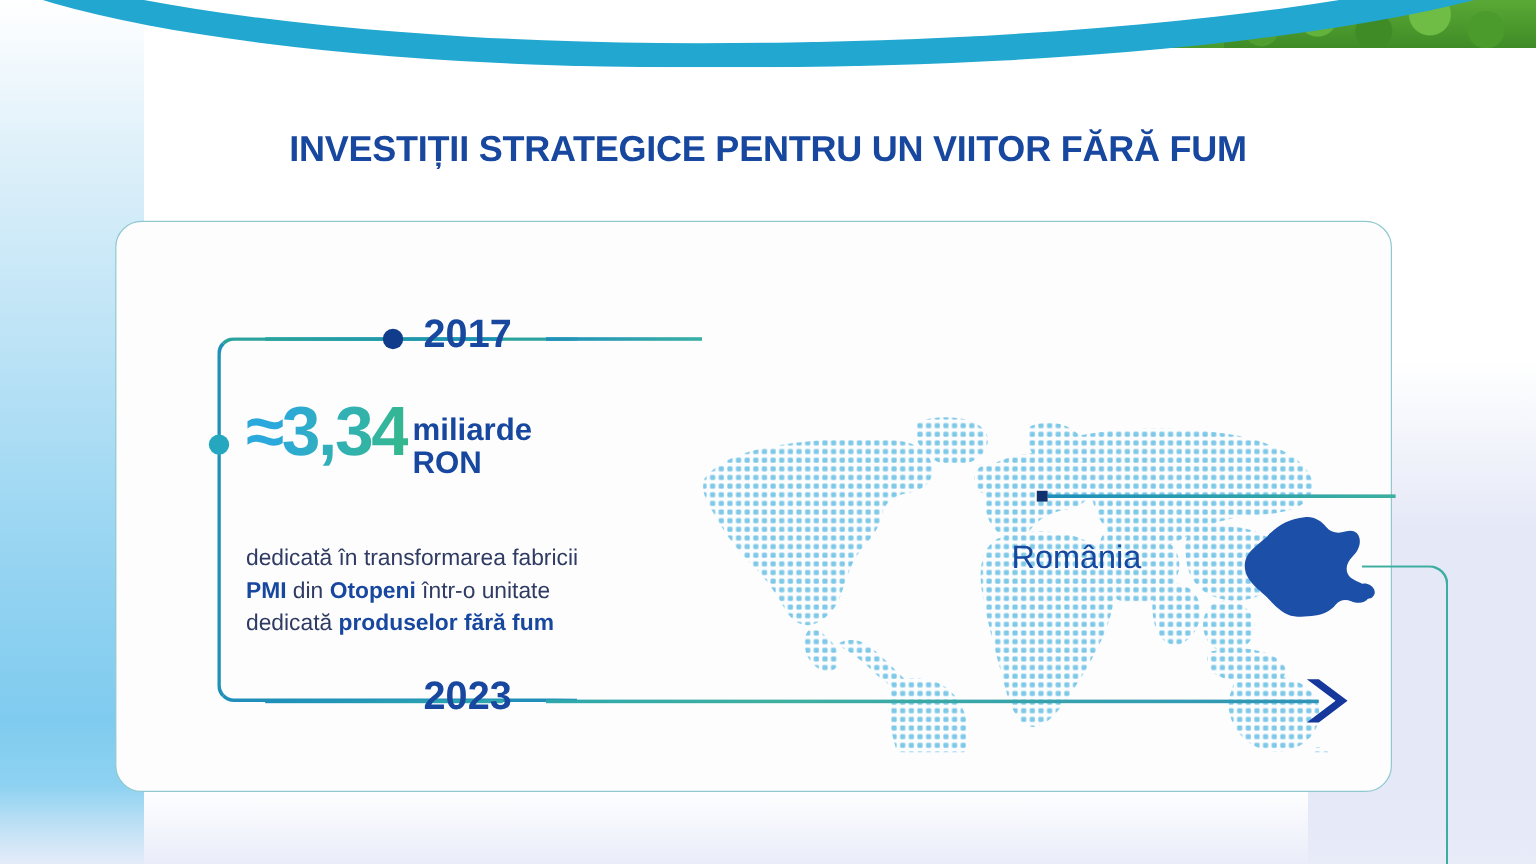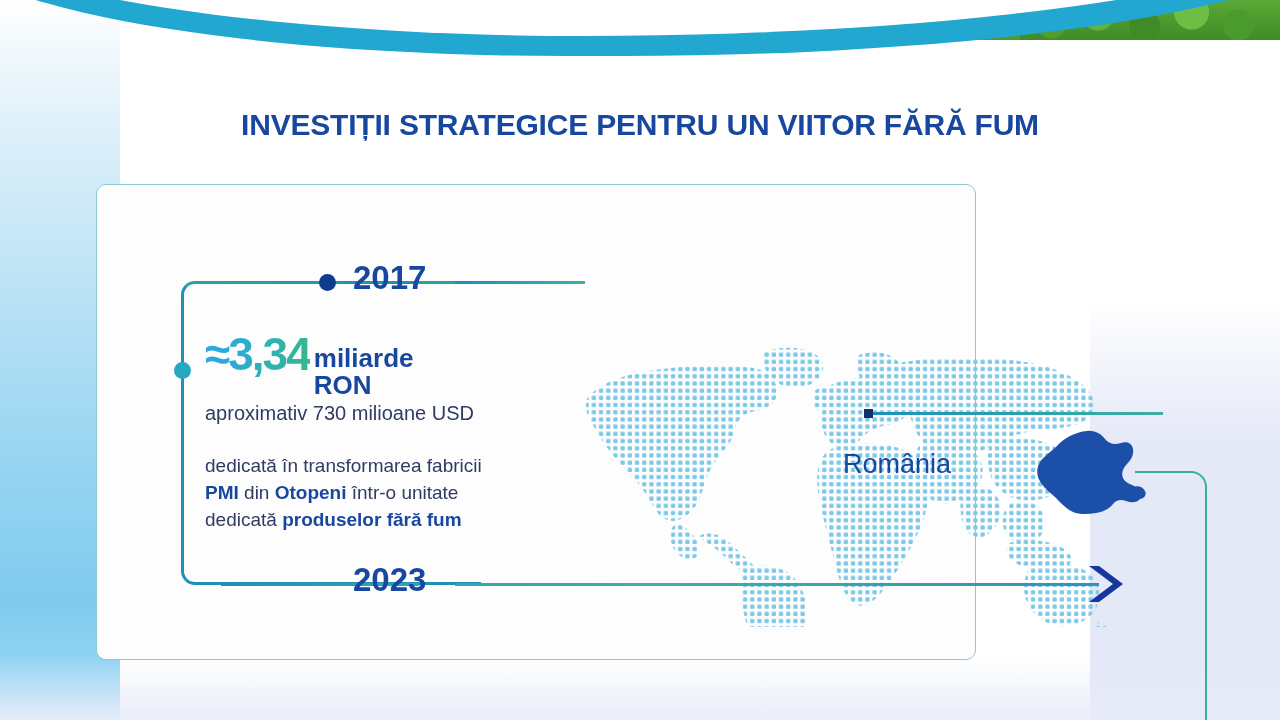--- a/index.html
+++ b/index.html
@@ -141,24 +141,24 @@
     font-weight: bold;
     letter-spacing: -0.2px;
     color: #17479E;
     z-index: 5;
   }
 
   
   #card {
     position: absolute;
     left: 96px; top: 184px;
-    width: 880px; height: 476px;
+    width: 1064px; height: 476px;
     background: #fdfdfe;
     border: 1.4px solid #8fc9cf;
-    border-radius: 10px;
+    border-radius: 22px;
     z-index: 4;
   }
 
   
   #bracket {
     position: absolute;
     left: 84px; top: 96px;
     width: 300px; height: 304px;
     border-left: 3px solid #1f91b8;
     border-top: 3px solid #2aa39d;
@@ -211,21 +211,21 @@
 
   
   #figure-row {
     position: absolute;
     left: 108px; top: 146px;
     display: flex;
     align-items: flex-start;
     z-index: 7;
   }
   #big-number {
-    font-size: 46px;
+    font-size: 58px;
     font-weight: bold;
     line-height: 1;
     letter-spacing: -2px;
     background: linear-gradient(100deg, #2BA8DC 0%, #2BA8DC 22%, #31B0B8 55%, #35B88A 100%);
     -webkit-background-clip: text;
     background-clip: text;
     color: transparent;
     -webkit-text-fill-color: transparent;
     white-space: nowrap;
     text-decoration: underline;
@@ -386,21 +386,20 @@
   <div id="label-2017">2017</div>
   <div id="line-2017-right"></div>
 
   <div id="figure-row">
     <span id="big-number"><span>≈</span><span>3,34</span></span>
     <span id="unit-block">
       <div>miliarde</div>
       <div>RON</div>
     </span>
   </div>
-  <div id="approx-usd">aproximativ 730 milioane USD</div>
 
   <div id="desc">
     <span>dedicată în transformarea fabricii</span><br>
     <b>PMI</b><span> din </span><b>Otopeni</b><span> într-o unitate</span><br>
     <span>dedicată </span><b>produselor fără fum</b>
   </div>
 
   <div id="line-2023-left"></div>
   <div id="label-2023">2023</div>
   <div id="line-2023-right"></div>

